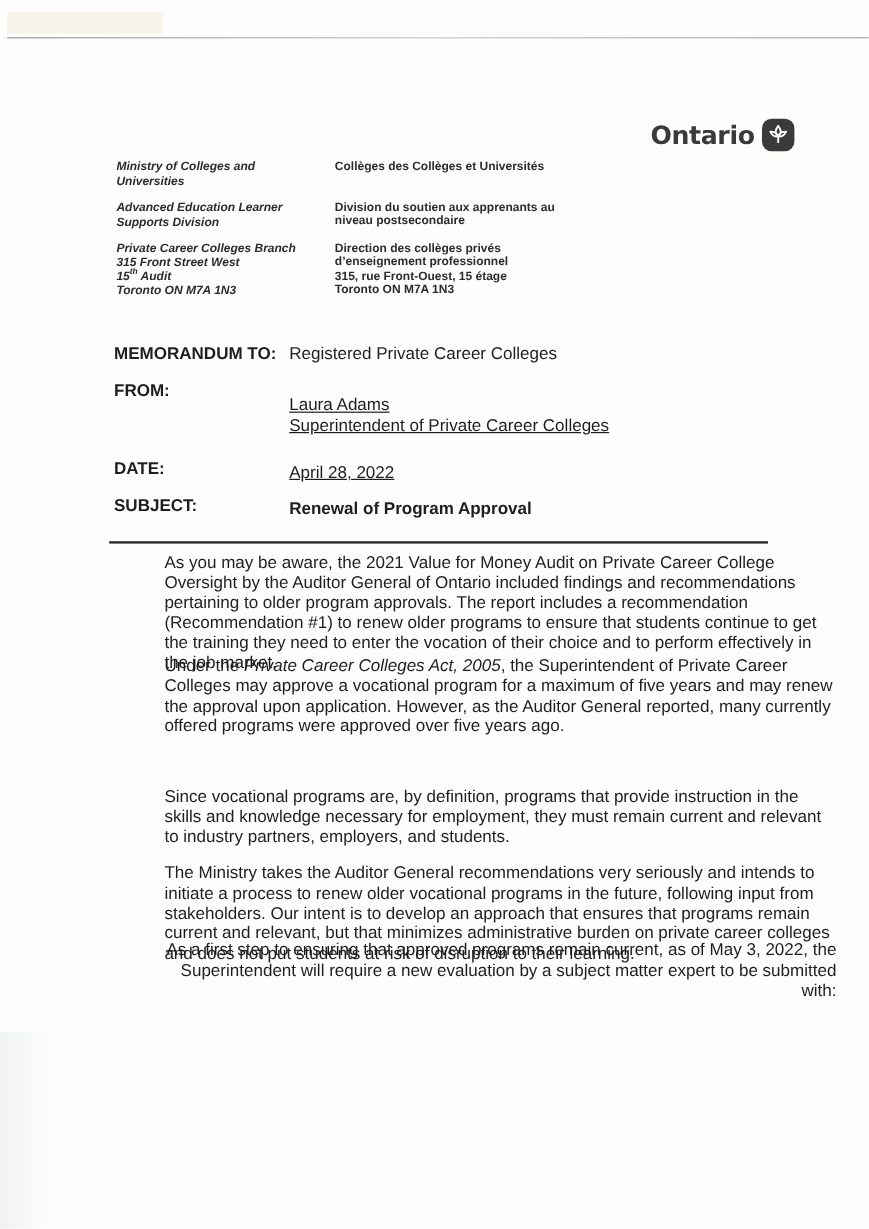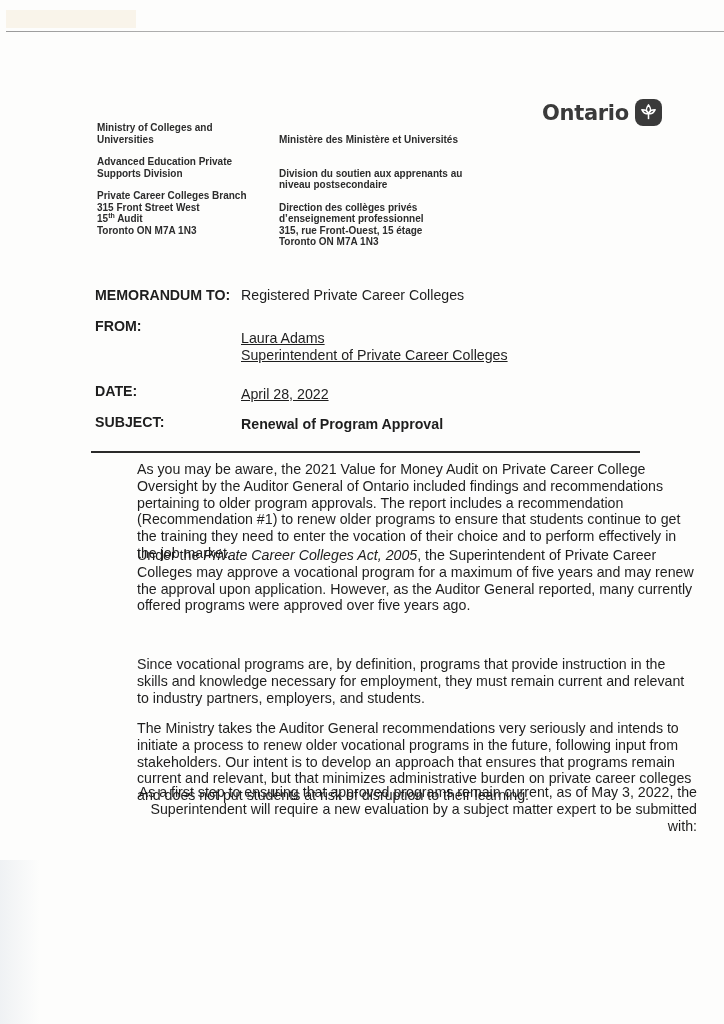--- a/index.html
+++ b/index.html
@@ -65,21 +65,21 @@
       justify-content: center;
     }
     .addr {
       position: absolute;
       font-size: 10px;
       font-weight: bold;
       line-height: 11.5px;
       color: #2c2c2c;
     }
     .addr .block { margin-bottom: 11px; }
-    .addr-en { left: 97px; top: 122px; width: 175px; }
+    .addr-en { left: 97px; top: 134px; width: 175px; font-style: italic; }
     .addr-fr { left: 279px; top: 134px; width: 230px; }
     sup { font-size: 7px; line-height: 0; }
 
     .memo {
       position: absolute;
       left: 95px;
       font-size: 14.2px;
       line-height: 17px;
       color: #1e1e1e;
     }
@@ -145,36 +145,36 @@
     </svg>
   </span>
 </div>
 
 <div class="addr addr-en">
   <div class="block">
     <div>Ministry of Colleges and</div>
     <div>Universities</div>
   </div>
   <div class="block">
-    <div>Advanced Education Private</div>
+    <div>Advanced Education Learner</div>
     <div>Supports Division</div>
   </div>
   <div>
     <div>Private Career Colleges Branch</div>
     <div>315 Front Street West</div>
     <div>
       <span>15</span><sup>th</sup><span> Audit</span>
     </div>
     <div>Toronto ON M7A 1N3</div>
   </div>
 </div>
 
 <div class="addr addr-fr">
   <div class="block" style="margin-bottom:22px;">
-    <div>Ministère des Ministère et Universités</div>
+    <div>Collèges des Collèges et Universités</div>
   </div>
   <div class="block">
     <div>Division du soutien aux apprenants au</div>
     <div>niveau postsecondaire</div>
   </div>
   <div>
     <div>Direction des collèges privés</div>
     <div>d’enseignement professionnel</div>
     <div>315, rue Front-Ouest, 15 étage</div>
     <div>Toronto ON M7A 1N3</div>

